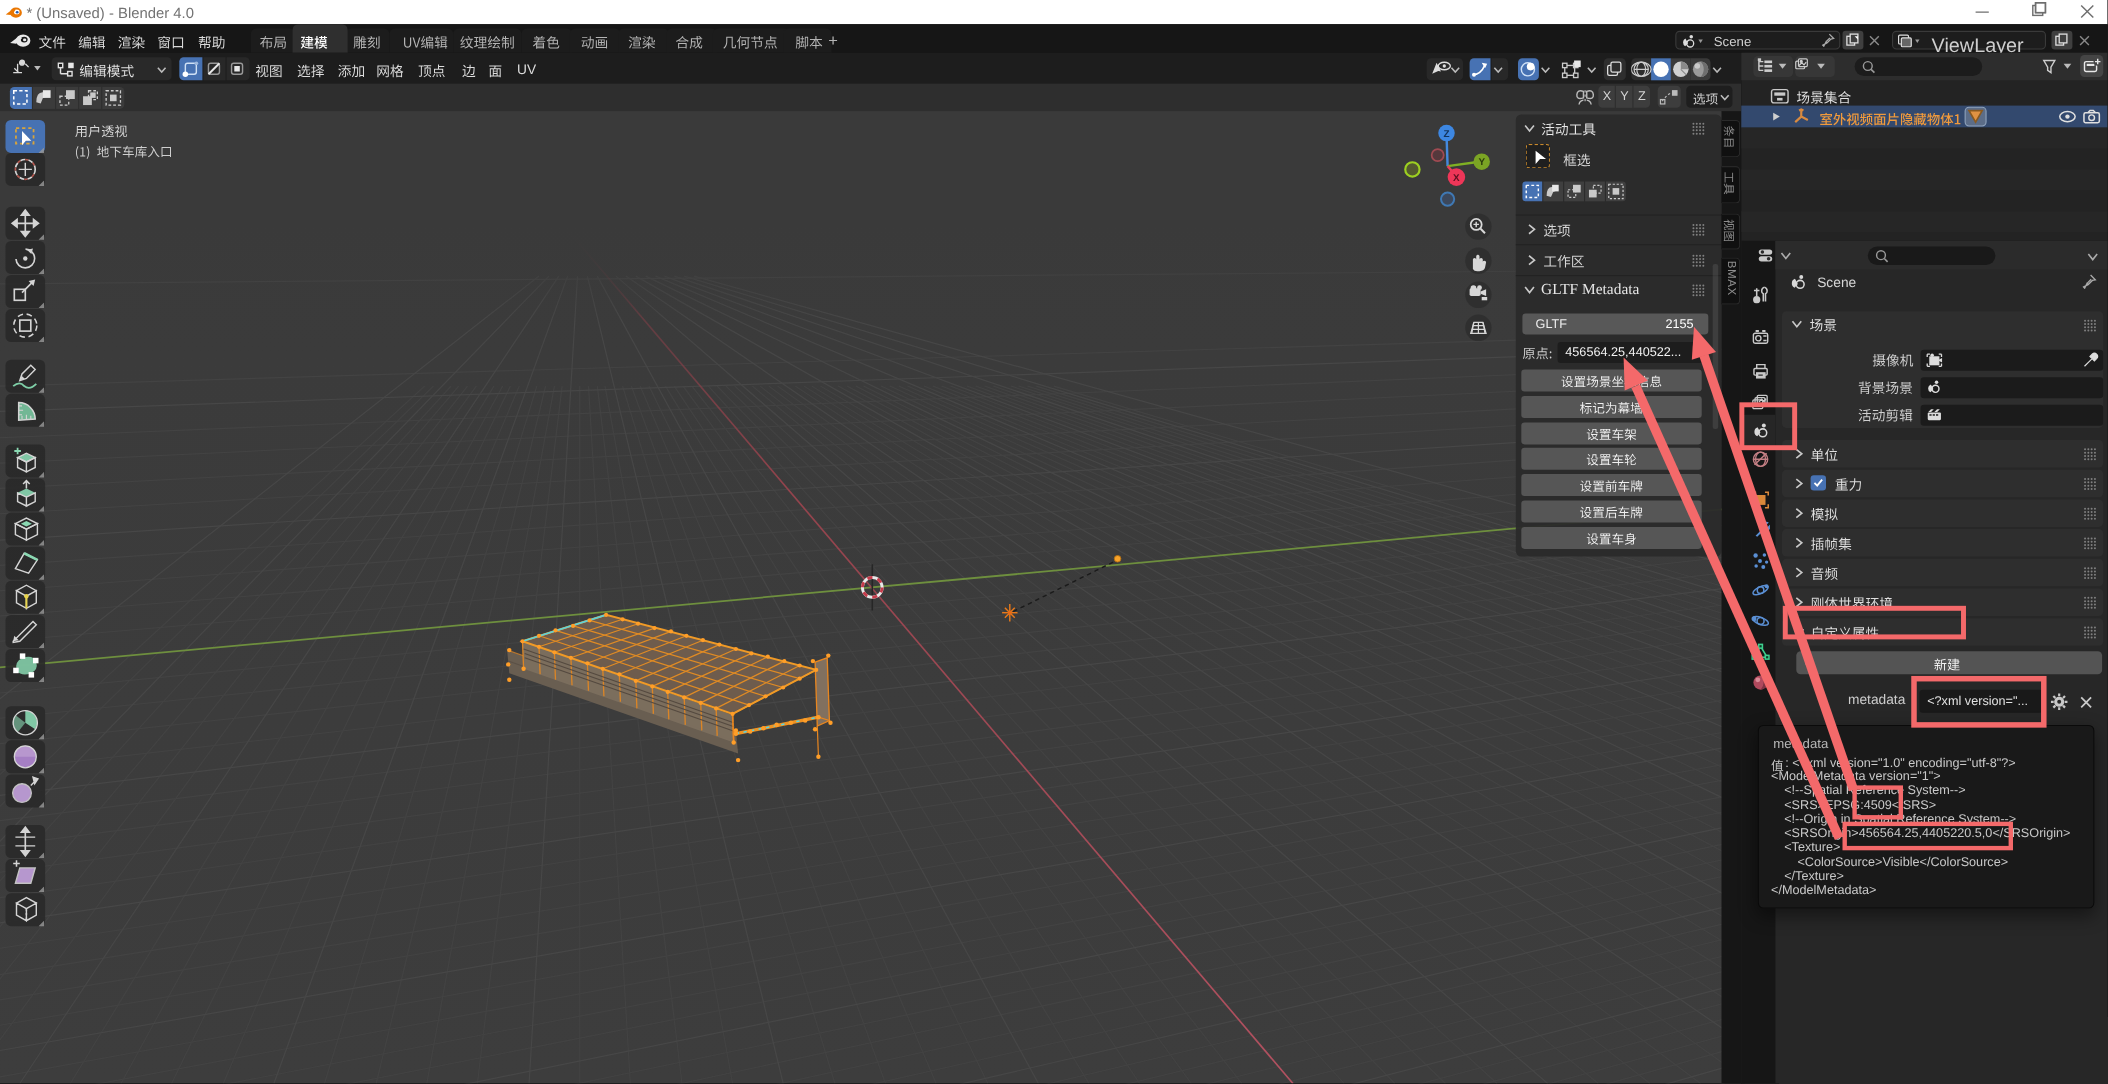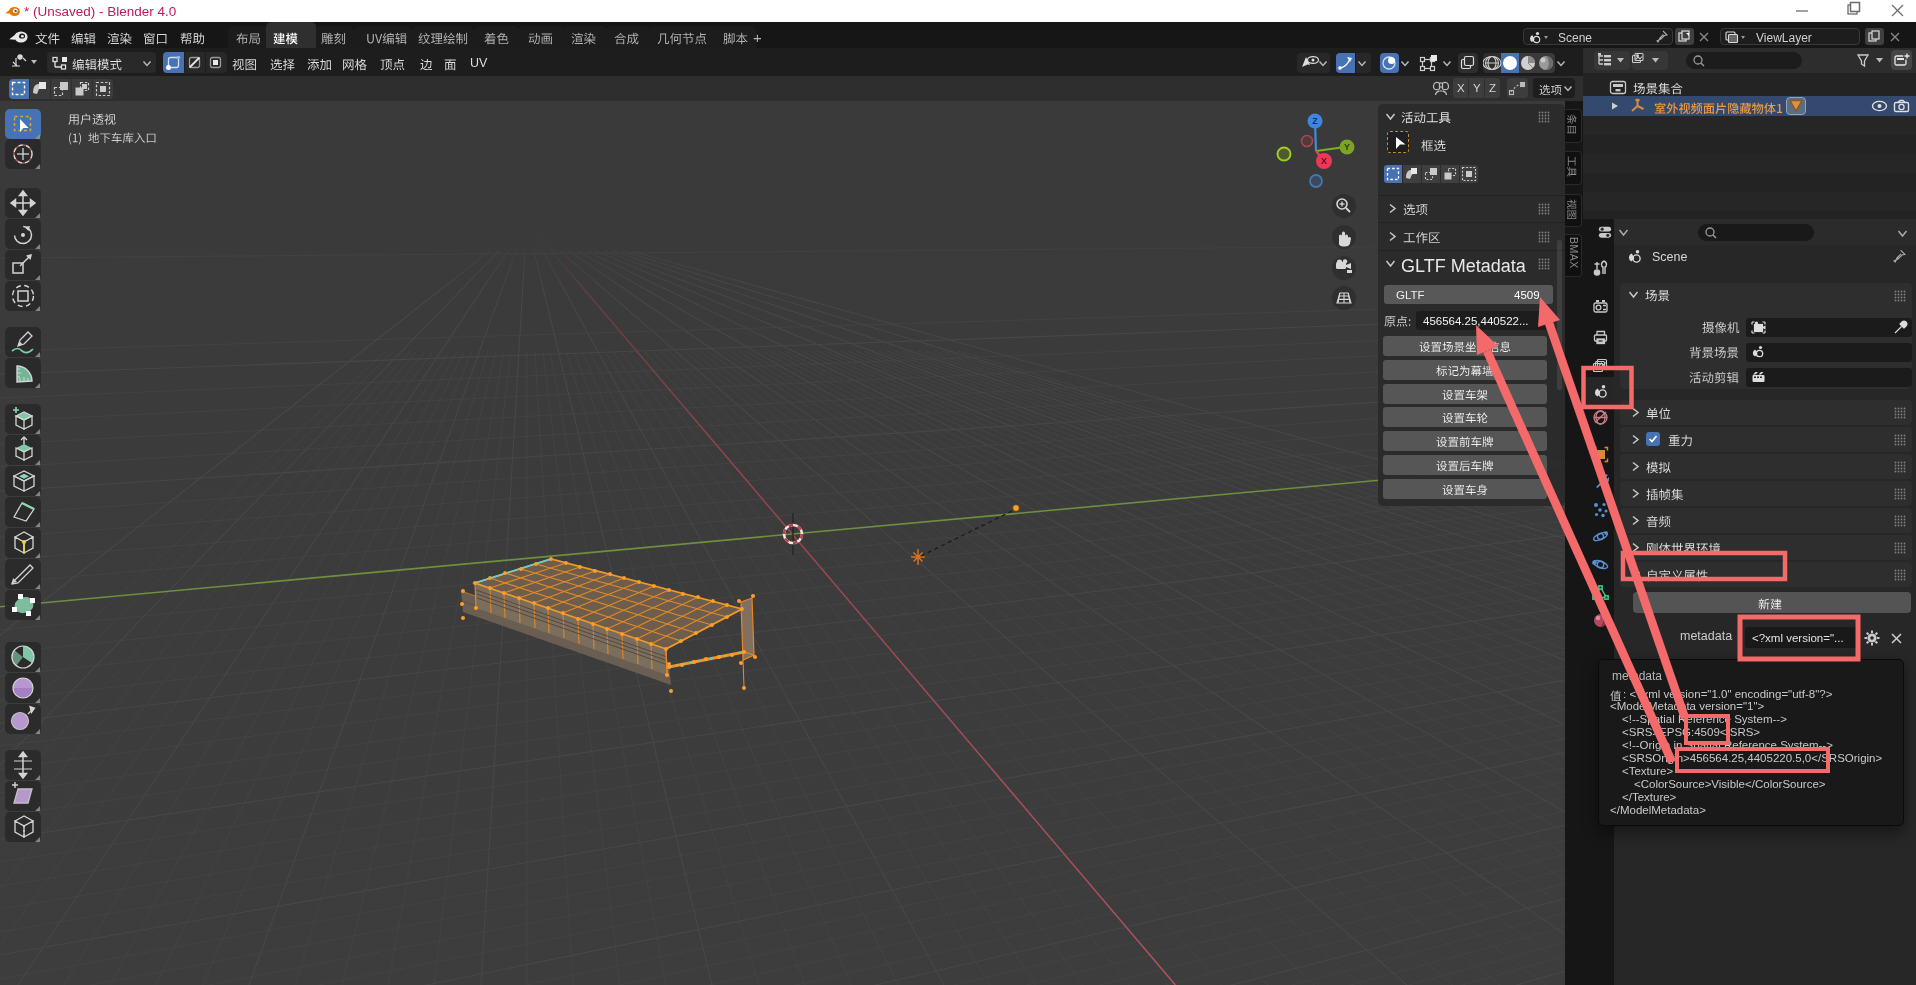--- a/index.html
+++ b/index.html
@@ -653,21 +653,21 @@
         <circle cx="1.5" cy="10.5" r="0.9"></circle>
         <circle cx="4.5" cy="10.5" r="0.9"></circle>
         <circle cx="7.5" cy="10.5" r="0.9"></circle>
         <circle cx="10.5" cy="10.5" r="0.9"></circle>
       </g>
     </svg>
     <div style="position:absolute;left:1378px;top:250px;width:187px;height:1px;background:#222"></div>
     <svg width="11" height="11" viewBox="0 0 11 11" style="position:absolute;left:1385px;top:258px">
       <path d="M1.5,3 L5.5,8 L9.5,3" fill="none" stroke="#c8c8c8" stroke-width="1.5"></path>
     </svg>
-    <div style="position:absolute;left:1401px;top:257px;font-family:Liberation Sans, sans-serif;font-size:18px;color:#e8e8e8;white-space:pre;line-height:1;">GLTF Metadata</div>
+    <div style="position:absolute;left:1401px;top:257px;font-family:Liberation Serif, serif;font-size:14px;color:#e8e8e8;white-space:pre;line-height:1;">GLTF Metadata</div>
     <svg width="13" height="12" viewBox="0 0 13 12" style="position:absolute;left:1538px;top:258px">
       <g fill="#808080">
         <circle cx="1.5" cy="1.5" r="0.9"></circle>
         <circle cx="4.5" cy="1.5" r="0.9"></circle>
         <circle cx="7.5" cy="1.5" r="0.9"></circle>
         <circle cx="10.5" cy="1.5" r="0.9"></circle>
         <circle cx="1.5" cy="4.5" r="0.9"></circle>
         <circle cx="4.5" cy="4.5" r="0.9"></circle>
         <circle cx="7.5" cy="4.5" r="0.9"></circle>
         <circle cx="10.5" cy="4.5" r="0.9"></circle>
@@ -676,21 +676,21 @@
         <circle cx="7.5" cy="7.5" r="0.9"></circle>
         <circle cx="10.5" cy="7.5" r="0.9"></circle>
         <circle cx="1.5" cy="10.5" r="0.9"></circle>
         <circle cx="4.5" cy="10.5" r="0.9"></circle>
         <circle cx="7.5" cy="10.5" r="0.9"></circle>
         <circle cx="10.5" cy="10.5" r="0.9"></circle>
       </g>
     </svg>
     <div style="position:absolute;left:1384px;top:285px;width:169px;height:19px;background:#585858;border-radius:3px;"></div>
     <div style="position:absolute;left:1396px;top:290px;font-family:'Liberation Sans',sans-serif;font-size:11.5px;color:#eeeeee;white-space:pre;line-height:1;">GLTF</div>
-    <div style="position:absolute;left:1514px;top:290px;font-family:'Liberation Sans',sans-serif;font-size:11.5px;color:#ffffff;white-space:pre;line-height:1;">4509</div>
+    <div style="position:absolute;left:1514px;top:290px;font-family:'Liberation Sans',sans-serif;font-size:11.5px;color:#ffffff;white-space:pre;line-height:1;">2155</div>
     <div style="position:absolute;left:1384px;top:313px;line-height:0;"><svg class="" style="width:27.3px;height:17.4px" viewBox="0 0 2278.0 1450" xmlns="http://www.w3.org/2000/svg">
         <g fill="#d0d0d0" transform="translate(0 1060) scale(1 -1)">
           <path transform="translate(0 0)" d="M369 402H788V308H369ZM369 552H788V459H369ZM699 165C759 100 838 11 876 -42L940 -4C899 48 818 135 758 197ZM371 199C326 132 260 56 200 4C219 -6 250 -26 264 -37C320 17 390 102 442 175ZM131 785V501C131 347 123 132 35 -21C53 -28 85 -48 99 -60C192 101 205 338 205 501V715H943V785ZM530 704C522 678 507 642 492 611H295V248H541V4C541 -8 537 -13 521 -13C506 -14 455 -14 396 -12C405 -32 416 -59 419 -79C496 -79 545 -79 576 -68C605 -57 614 -36 614 3V248H864V611H573C588 636 603 664 617 691Z"></path>
           <path transform="translate(1000 0)" d="M237 465H760V286H237ZM340 128C353 63 361 -21 361 -71L437 -61C436 -13 426 70 411 134ZM547 127C576 65 606 -19 617 -69L690 -50C678 0 646 81 615 142ZM751 135C801 72 857 -17 880 -72L951 -42C926 13 868 98 818 161ZM177 155C146 81 95 0 42 -46L110 -79C165 -26 216 58 248 136ZM166 536V216H835V536H530V663H910V734H530V840H455V536Z"></path>
           <path transform="translate(2000 0)" d="M139 390C175 390 205 418 205 460C205 501 175 530 139 530C102 530 73 501 73 460C73 418 102 390 139 390ZM139 -13C175 -13 205 15 205 56C205 98 175 126 139 126C102 126 73 98 73 56C73 15 102 -13 139 -13Z"></path>
         </g>
       </svg></div>
     <div style="position:absolute;left:1416px;top:311px;width:137px;height:19px;background:#1d1d1d;border-radius:3px;overflow:hidden;"></div>
     <div style="position:absolute;left:1423px;top:316px;font-family:'Liberation Sans',sans-serif;font-size:11.5px;color:#f2f2f2;white-space:pre;line-height:1;">456564.25,440522...</div>
     <div style="position:absolute;left:1383px;top:336px;width:164px;height:19.5px;background:#565656;border-radius:3px;"></div>
@@ -788,21 +788,21 @@
       </svg></div>
     <div style="position:absolute;left:1565px;top:234px;width:17px;height:43px;background:#101010;border:1px solid #2a2a2a;border-left:none;border-radius:0 4px 4px 0;"></div>
     <div style="position:absolute;left:1568px;top:237px;font-family:'Liberation Sans',sans-serif;font-size:10.5px;color:#8d8d8d;writing-mode:vertical-rl;letter-spacing:0.5px;">BMAX</div>
     <div style="position:absolute;left:0px;top:0px;width:1916px;height:22px;background:#ffffff;">
       <svg width="16" height="12" viewBox="0 0 16 12" style="position:absolute;left:5px;top:5px">
 <ellipse cx="9.5" cy="6.5" rx="5.4" ry="4.6" fill="#ea7600"></ellipse>
 <ellipse cx="10.2" cy="5.8" rx="2.6" ry="2.2" fill="#fff"></ellipse>
 <ellipse cx="10.6" cy="6.1" rx="1.3" ry="1.1" fill="#2a5caa"></ellipse>
 <path d="M0.2,8.2 L6.5,3.4 L9,4.6 L4.6,8.6 Z" fill="#ea7600"></path>
       </svg>
-      <div style="position:absolute;left:24px;top:5px;font-family:'Liberation Sans',sans-serif;font-size:13.5px;color:#be185d;white-space:pre;line-height:1;">* (Unsaved) - Blender 4.0</div>
+      <div style="position:absolute;left:24px;top:5px;font-family:'Liberation Sans',sans-serif;font-size:13.5px;color:#737373;white-space:pre;line-height:1;">* (Unsaved) - Blender 4.0</div>
       <svg width="130" height="22" viewBox="0 0 130 22" style="position:absolute;left:1786px;top:0">
         <g stroke="#6e6e6e" stroke-width="1.3" fill="none">
           <line x1="10" y1="11" x2="22" y2="11"></line>
           <rect x="62" y="5" width="9" height="9"></rect>
           <rect x="64.5" y="2.5" width="9" height="9" fill="#fff"></rect>
           <rect x="64.5" y="2.5" width="9" height="9"></rect>
           <line x1="106" y1="5" x2="117" y2="16"></line>
           <line x1="117" y1="5" x2="106" y2="16"></line>
         </g>
       </svg>
@@ -948,21 +948,21 @@
     <svg width="12" height="12" viewBox="0 0 12 12" style="position:absolute;left:1698px;top:31px">
       <path d="M2,2 L10,10 M10,2 L2,10" stroke="#888" stroke-width="1.3"></path>
     </svg>
     <div style="position:absolute;left:1720px;top:28px;width:140px;height:17px;background:#1d1d1d;border:1px solid #3a3a3a;border-radius:4px;">
       <svg width="26" height="15" viewBox="0 0 26 15" style="position:absolute;left:2px;top:1px">
         <rect x="3" y="2" width="9" height="8" rx="1" fill="none" stroke="#ddd" stroke-width="1.1"></rect>
         <rect x="5.5" y="4.5" width="9" height="8" rx="1" fill="#666" stroke="#ddd" stroke-width="1.1"></rect>
         <path d="M18,6 l4,0 -2,3 Z" fill="#999"></path>
       </svg>
     </div>
-    <div style="position:absolute;left:1756px;top:32px;font-family:'Liberation Sans',sans-serif;font-size:12px;color:#cfcfcf;white-space:pre;line-height:1;">ViewLayer</div>
+    <div style="position:absolute;left:1756px;top:32px;font-family:'Liberation Sans',sans-serif;font-size:18px;color:#cfcfcf;white-space:pre;line-height:1;">ViewLayer</div>
     <div style="position:absolute;left:1865px;top:28px;width:19px;height:17px;background:#3f3f3f;border-radius:3px"><svg width="15" height="15" viewBox="0 0 15 15" style="margin:1px 2px">
         <rect x="2" y="4" width="7" height="8" fill="none" stroke="#ddd" stroke-width="1.2"></rect>
         <rect x="5" y="2" width="7" height="8" fill="#3f3f3f" stroke="#ddd" stroke-width="1.2"></rect>
       </svg></div>
     <svg width="12" height="12" viewBox="0 0 12 12" style="position:absolute;left:1889px;top:31px">
       <path d="M2,2 L10,10 M10,2 L2,10" stroke="#888" stroke-width="1.3"></path>
     </svg>
     <div style="position:absolute;left:0px;top:48px;width:1583px;height:28px;background:#1d1d1d;"></div>
     <svg width="30" height="18" viewBox="0 0 30 18" style="position:absolute;left:10px;top:53px">
       <g stroke="#d8d8d8" stroke-width="1.2" fill="none">

